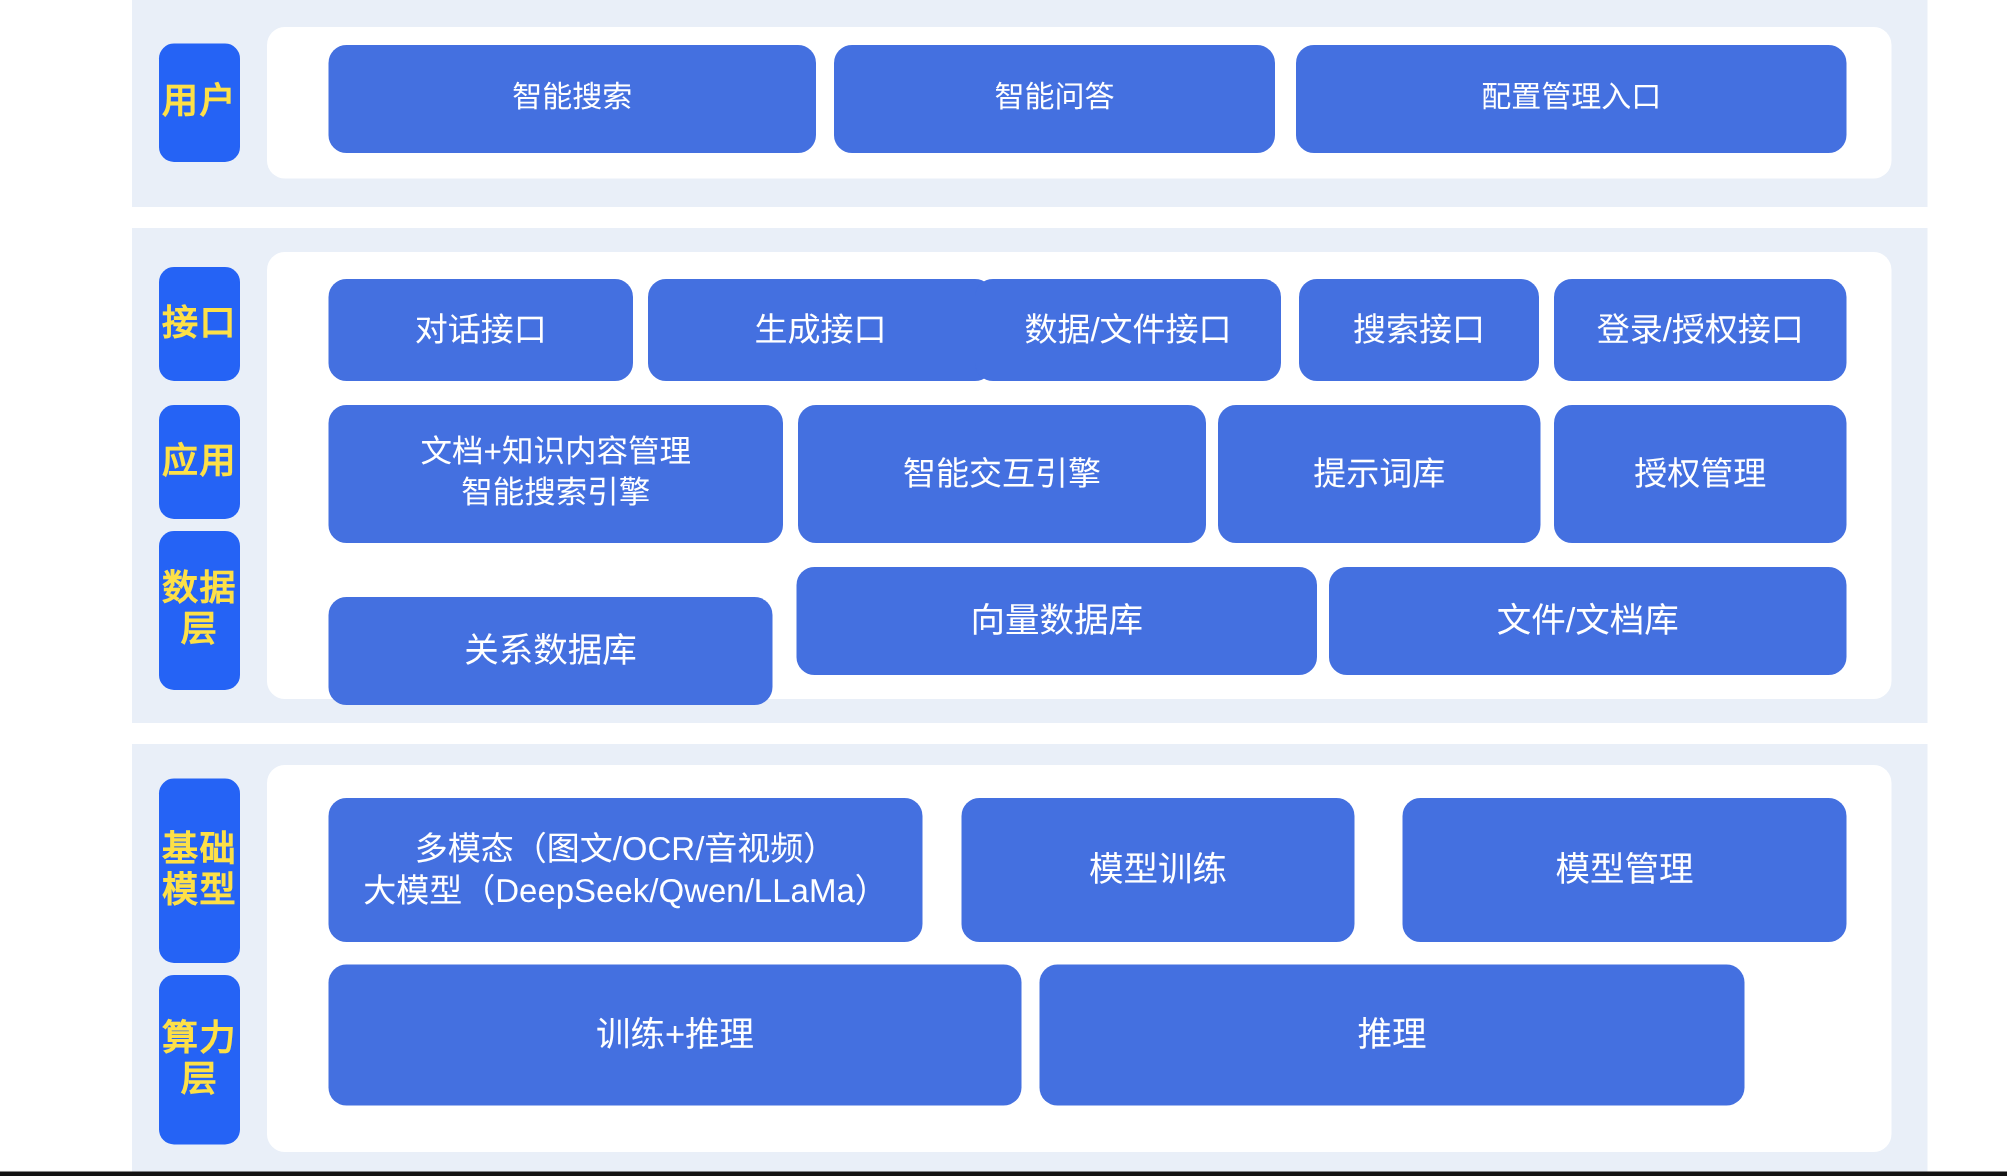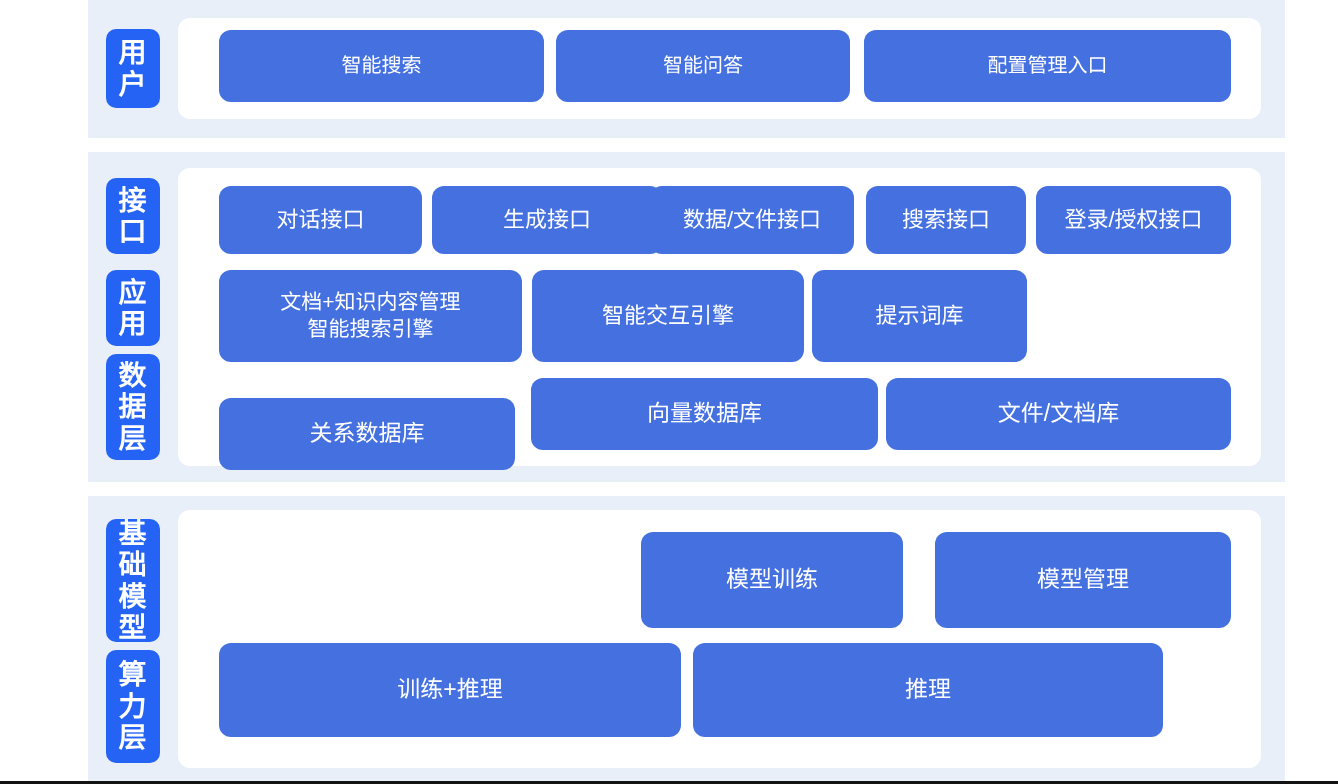--- a/index.html
+++ b/index.html
@@ -46,22 +46,22 @@
   .card.card-mid   { left: 178px; top: 168px; width: 1083px; height: 298px; }
   .card.card-infra { left: 178px; top: 510px; width: 1083px; height: 258px; }
 
   
   .layer-chip {
     position: absolute;
     left: 106px;
     width: 54px;
     background: #2563f5;
     border-radius: 10px;
-    color: #ffffff;
-    font-size: 28px;
+    color: #fde047;
+    font-size: 24px;
     font-weight: bold;
     line-height: 1.12;
     letter-spacing: 1px;
     display: flex;
     align-items: center;
     justify-content: center;
     text-align: center;
     box-sizing: border-box;
   }
   .chip-text { display: block; }
@@ -200,31 +200,40 @@
       <span class="line">文档+知识内容管理</span>
       <span class="line">智能搜索引擎</span>
     </div>
   </div>
   <div class="box a-row a2">
     <span class="line">智能交互引擎</span>
   </div>
   <div class="box a-row a3">
     <span class="line">提示词库</span>
   </div>
+  <div class="box a-row a4">
+    <span class="line">授权管理</span>
+  </div>
 
   <div class="box d-row d1">
     <span class="line">关系数据库</span>
   </div>
   <div class="box d-row d2">
     <span class="line">向量数据库</span>
   </div>
   <div class="box d-row d3">
     <span class="line">文件/文档库</span>
   </div>
 
+  <div class="box m-row m1">
+    <div>
+      <span class="line">多模态（图文/OCR/音视频）</span>
+      <span class="line">大模型（DeepSeek/Qwen/LLaMa）</span>
+    </div>
+  </div>
   <div class="box m-row m2">
     <span class="line">模型训练</span>
   </div>
   <div class="box m-row m3">
     <span class="line">模型管理</span>
   </div>
 
   <div class="box c-row c1">
     <span class="line">训练+推理</span>
   </div>

